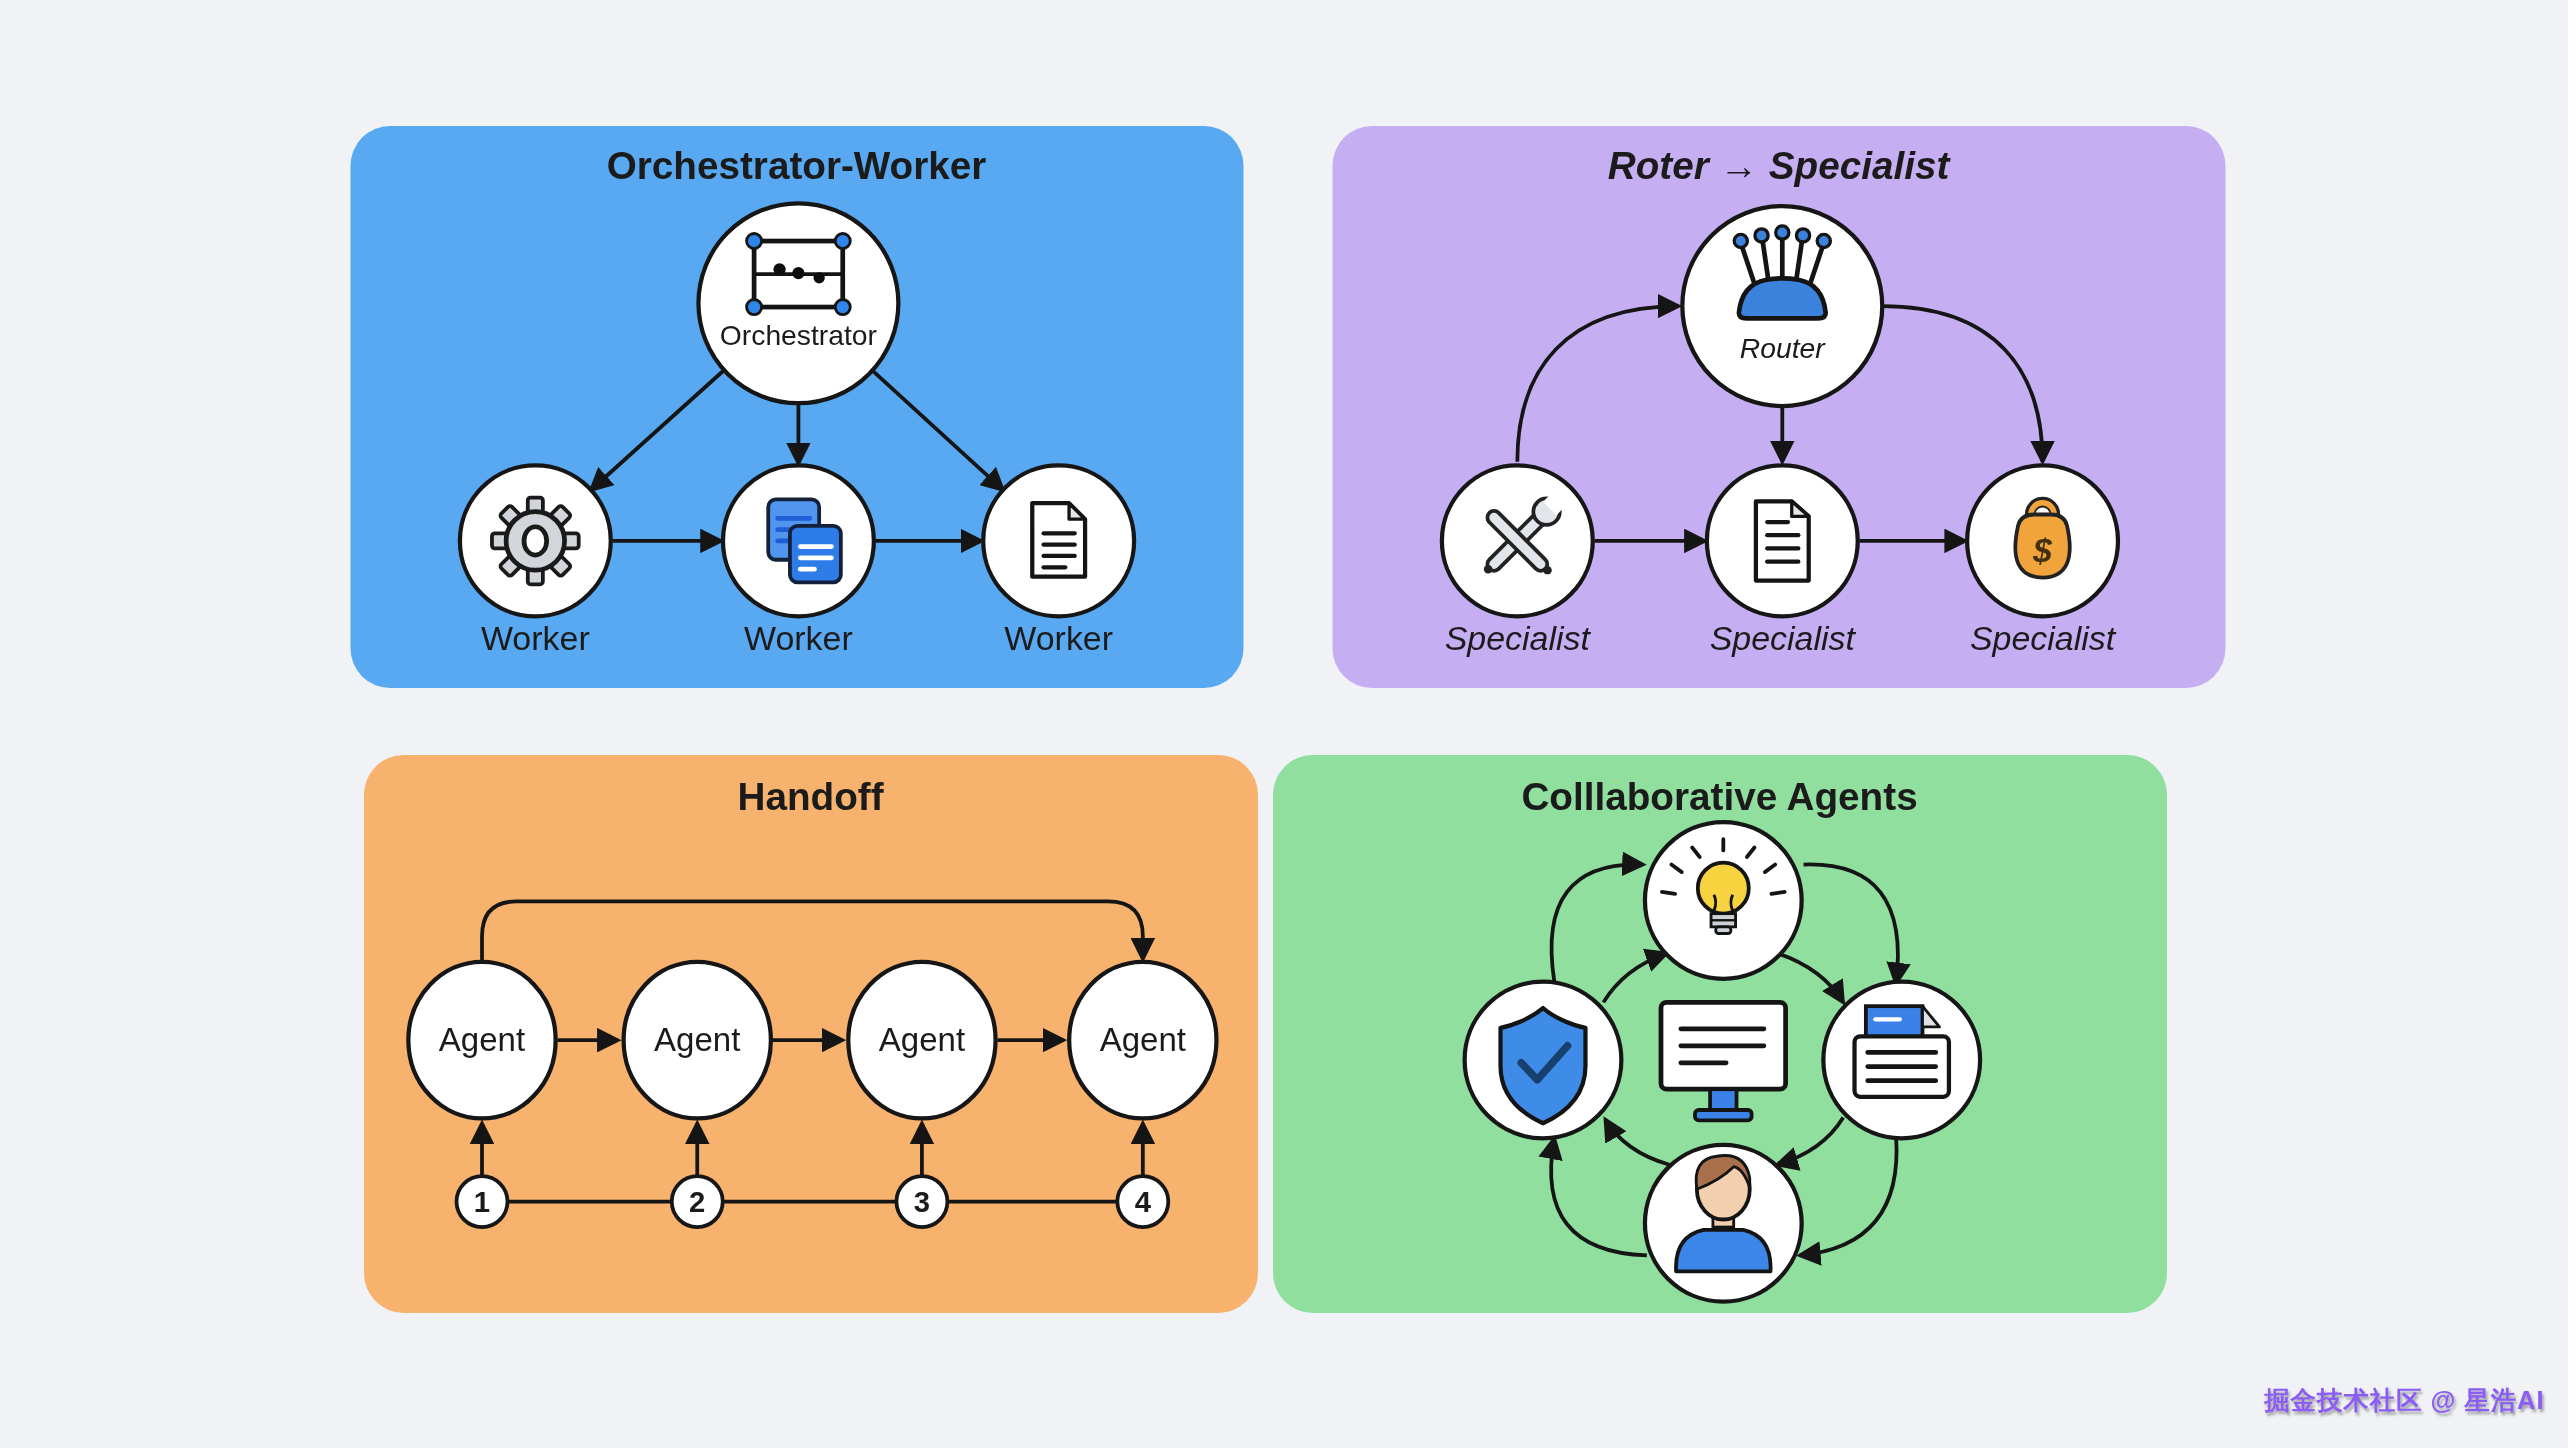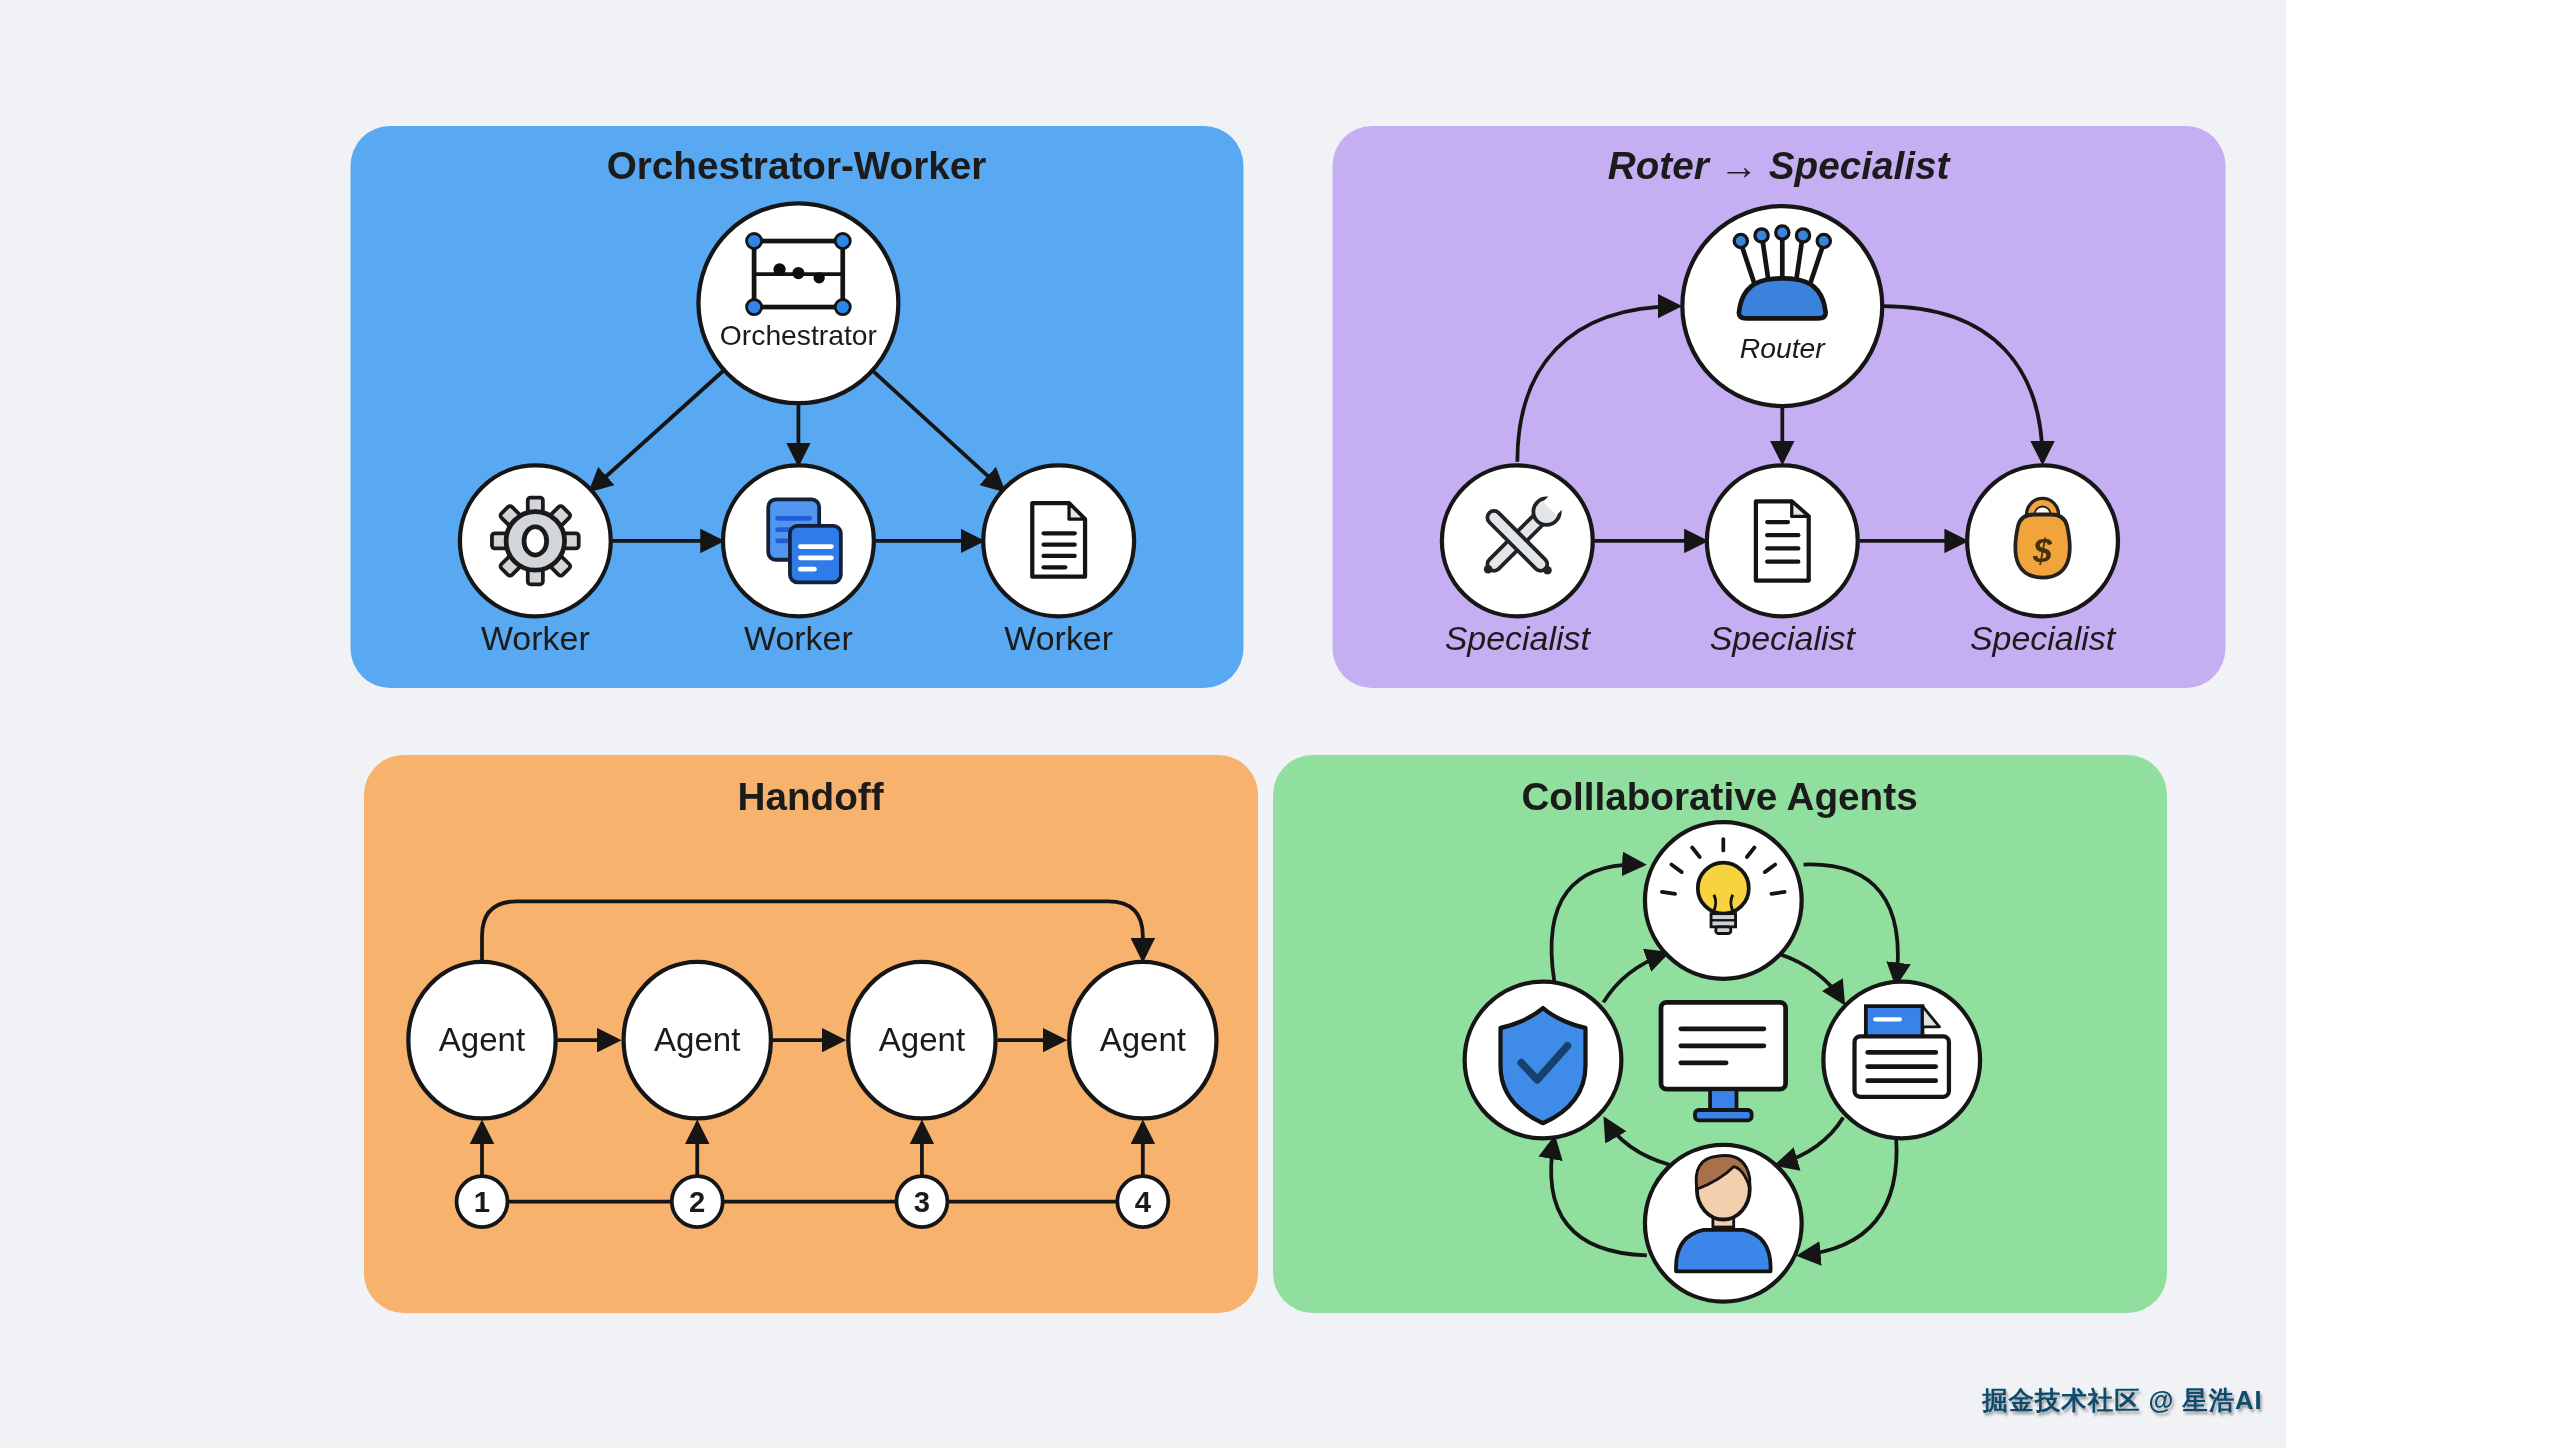--- a/index.html
+++ b/index.html
@@ -3,40 +3,40 @@
 <meta charset="utf-8">
 <style>
   html, body { margin: 0; padding: 0; }
   body {
     width: 2576px; height: 1448px;
     font-family: "Liberation Sans", sans-serif;
     overflow: hidden;
   }
   #canvas {
     position: relative;
-    width: 2286px; height: 1448px;
+    width: 2568px; height: 1448px;
     background: #f0f2f5;
   }
   .panel { position: absolute; }
   .panel svg { display: block; }
   svg text {
     font-family: "Liberation Sans", sans-serif;
     fill: #1b1b1b;
   }
   .panel-title { font-size: 41px; font-weight: 700; }
   .node-label { font-size: 36px; }
   .inner-label { font-size: 30px; }
   .agent-label { font-size: 35px; }
   .step-label  { font-size: 31px; font-weight: 600; }
   .bag-dollar  { font-size: 36px; font-weight: 700; fill: #42300e; }
   #watermark {
     position: absolute;
     right: 23.6px; bottom: 30px;
     font-size: 25.5px; font-weight: 600;
-    color: #0c4a6e;
+    color: #8b5cf6;
     text-shadow: 1.9px 2.8px 2.8px rgba(0,0,0,0.35);
     letter-spacing: 0.9px;
   }
 </style>
 </head>
 <body>
 
 <div id="canvas">
 
   <div class="panel" style="left:350px; top:126px;">

